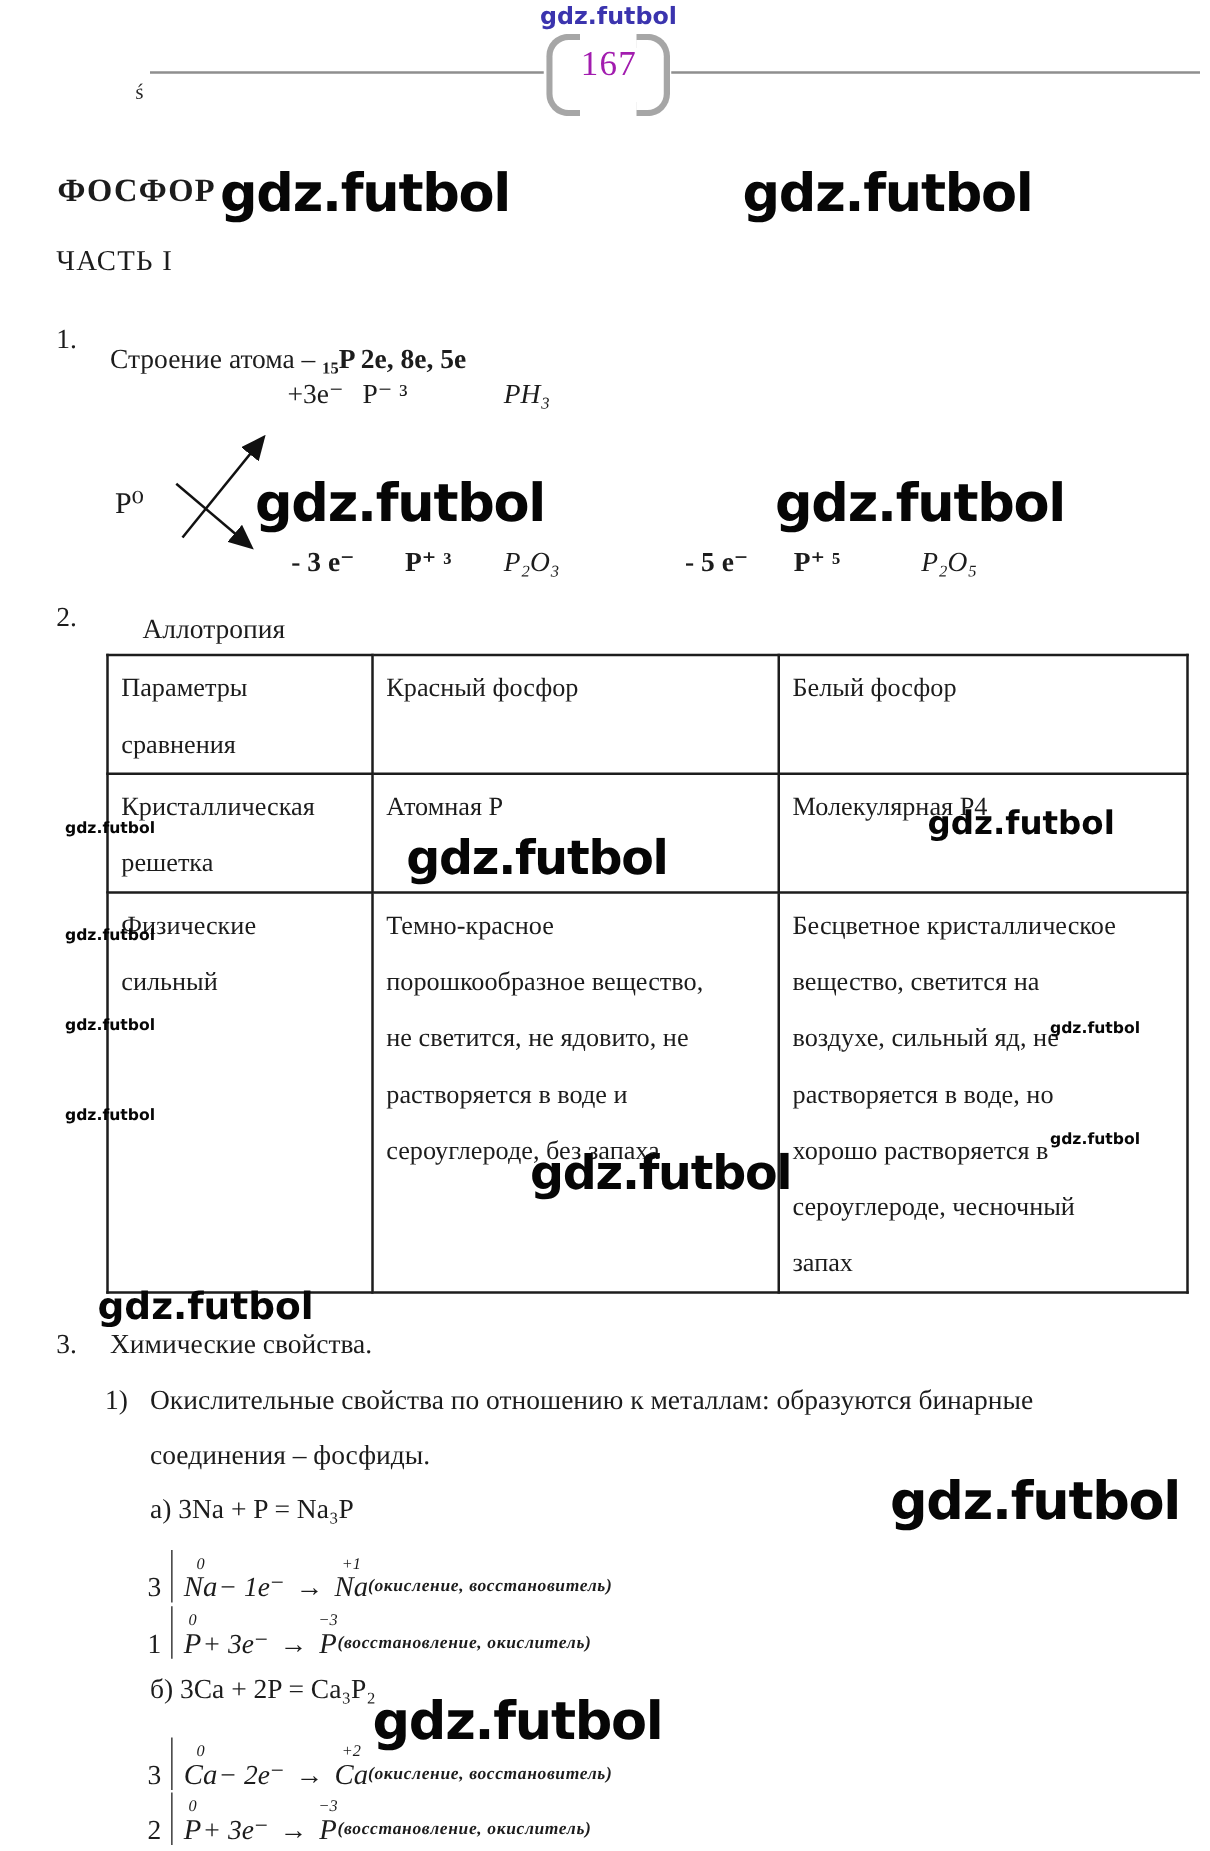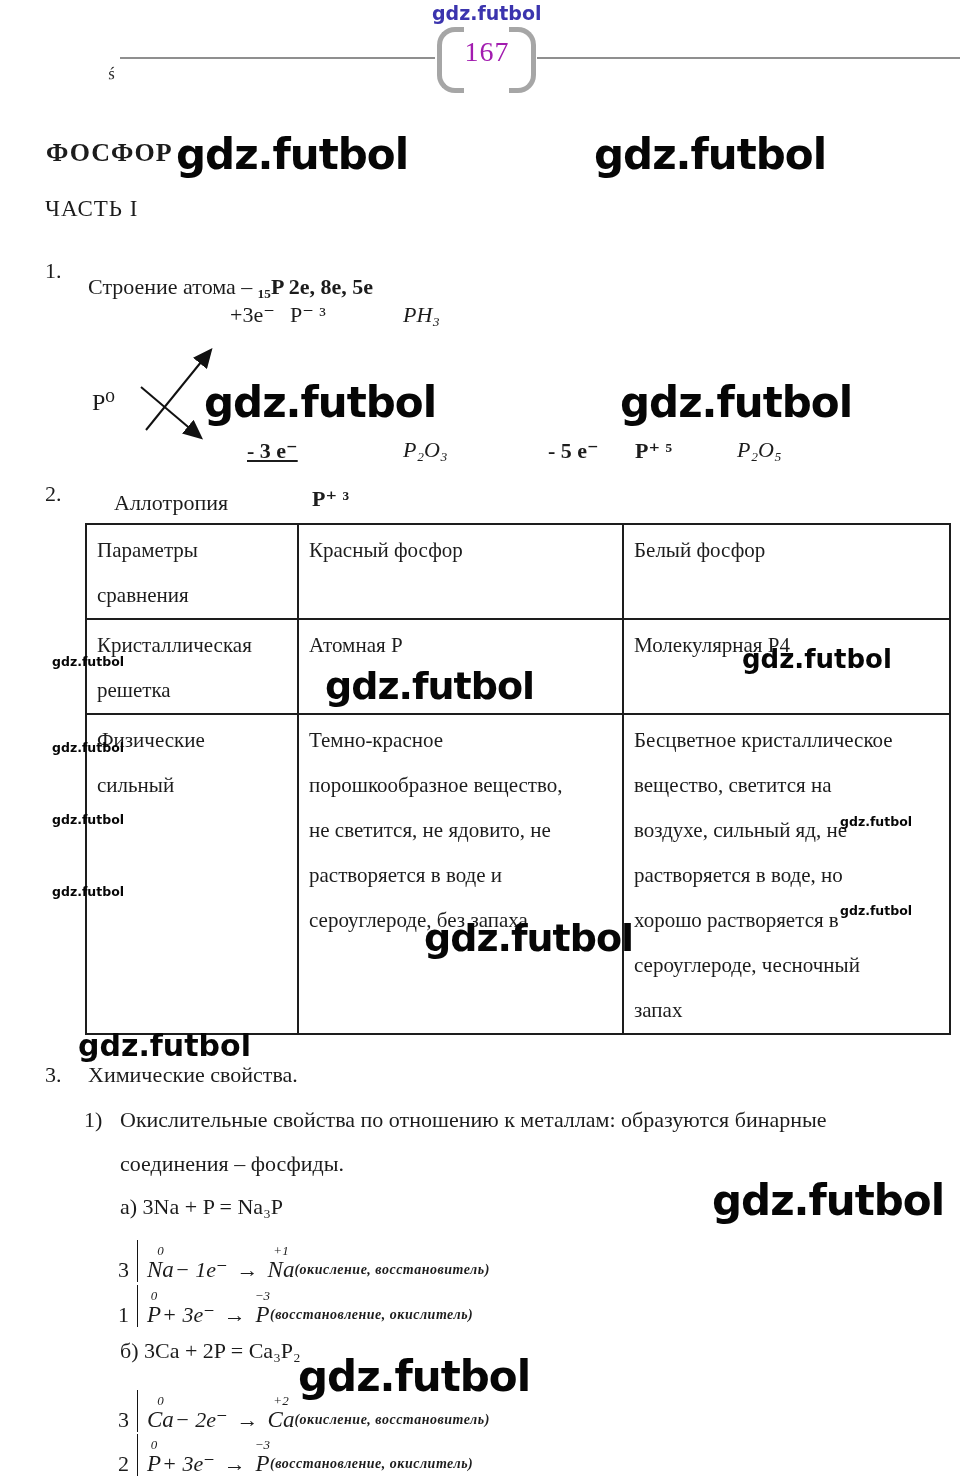--- a/index.html
+++ b/index.html
@@ -83,22 +83,22 @@
       <path d="M0,0 L10,4.5 L0,9 z" fill="#111"></path>
     </marker>
   </defs>
   <line x1="18" y1="92" x2="82" y2="13" stroke="#111" stroke-width="2" marker-end="url(#ah)"></line>
   <line x1="13" y1="49" x2="72" y2="99" stroke="#111" stroke-width="2" marker-end="url(#ah)"></line>
 </svg>
 
 <div class="wm" style="left:204px;top:378px;font-size:42px;">gdz.futbol</div>
 <div class="wm" style="left:620px;top:378px;font-size:42px;">gdz.futbol</div>
 
-<div class="abs doc bold" style="left:247px;top:437px;text-decoration:underline;">- 3 e⁻</div>
-<div class="abs doc bold" style="left:312px;top:437px;margin-top:48px;">P⁺ ³</div>
+<div class="abs doc bold" style="left:233px;top:437px;">- 3 e⁻</div>
+<div class="abs doc bold" style="left:324px;top:437px;">P⁺ ³</div>
 <div class="abs doc ital" style="left:403px;top:437px;">P₂O₃</div>
 <div class="abs doc bold" style="left:548px;top:437px;">- 5 e⁻</div>
 <div class="abs doc bold" style="left:635px;top:437px;">P⁺ ⁵</div>
 <div class="abs doc ital" style="left:737px;top:437px;">P₂O₅</div>
 
 <div class="abs doc" style="left:45px;top:481px;">2.</div>
 <div class="abs doc" style="left:88px;top:490px;margin-left:26px;">Аллотропия</div>
 
 <table class="cmp">
   <tbody>

